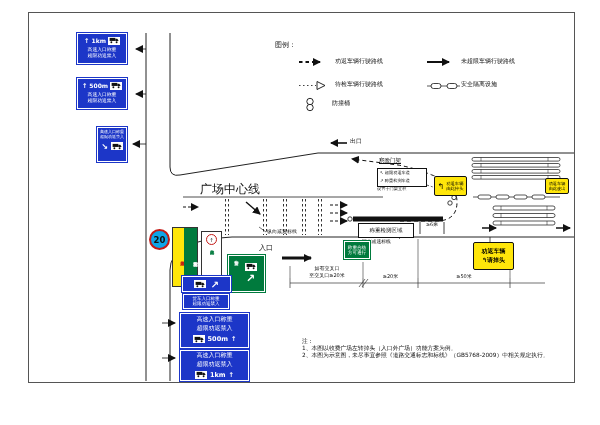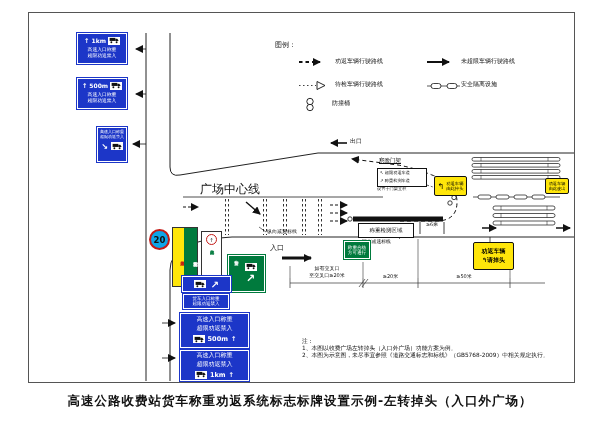--- a/index.html
+++ b/index.html
@@ -147,21 +147,21 @@
 
   <div class="lbl" style="left:275px;top:41px;font-size:7px;">图例：</div>
   <div class="lbl" style="left:335px;top:58px;font-size:6px;">劝返车辆行驶路线</div>
   <div class="lbl" style="left:335px;top:81px;font-size:6px;">待检车辆行驶路线</div>
   <div class="lbl" style="left:332px;top:100px;font-size:6px;">防撞桶</div>
   <div class="lbl" style="left:461px;top:58px;font-size:6px;">未超限车辆行驶路线</div>
   <div class="lbl" style="left:461px;top:81px;font-size:6px;">安全隔离设施</div>
 
   <div class="lbl" style="left:200px;top:183px;font-size:12px;">广场中心线</div>
   <div class="lbl" style="left:350px;top:138px;font-size:6px;">出口</div>
-  <div class="lbl" style="left:270px;top:244px;font-size:7px;">入口</div>
+  <div class="lbl" style="left:259px;top:244px;font-size:7px;">入口</div>
 
   <div class="lbl" style="left:379px;top:157px;font-size:5.5px;border-bottom:0.5px solid #111;">察验门架</div>
   <div class="gbox" style="left:377px;top:168px;width:46px;height:17px;font-size:4.2px;line-height:8px;padding-left:2px;">
     <div>↖ 超限劝返车道</div>
     <div>↗ 称重检测车道</div>
   </div>
   <div class="lbl" style="left:377px;top:186.5px;font-size:4.2px;">设置于门架立柱</div>
 
   <div class="gbox rowflex" style="left:358px;top:223px;width:54px;height:13px;font-size:5.5px;display:flex;align-items:center;justify-content:center;">称重检测区域</div>
   <div class="lbl" style="left:362px;top:238.5px;font-size:4.8px;">区内减速标线</div>
@@ -323,15 +323,14 @@
     <div style="font-size:4.6px;">称重合格</div>
     <div style="font-size:4.6px;">方可通行</div>
   </div>
 
   <div class="notes">
     <div>注：</div>
     <div>1、本图以收费广场左转掉头（入口外广场）功能方案为例。</div>
     <div style="padding-left:0;">2、本图为示意图，未尽事宜参照《道路交通标志和标线》（GB5768-2009）中相关规定执行。</div>
   </div>
 
-  <div class="title">高速公路收费站货车称重劝返系统标志标牌设置示例-左转掉头（入口外广场）</div>
 
 </div>
 
 </body></html>

